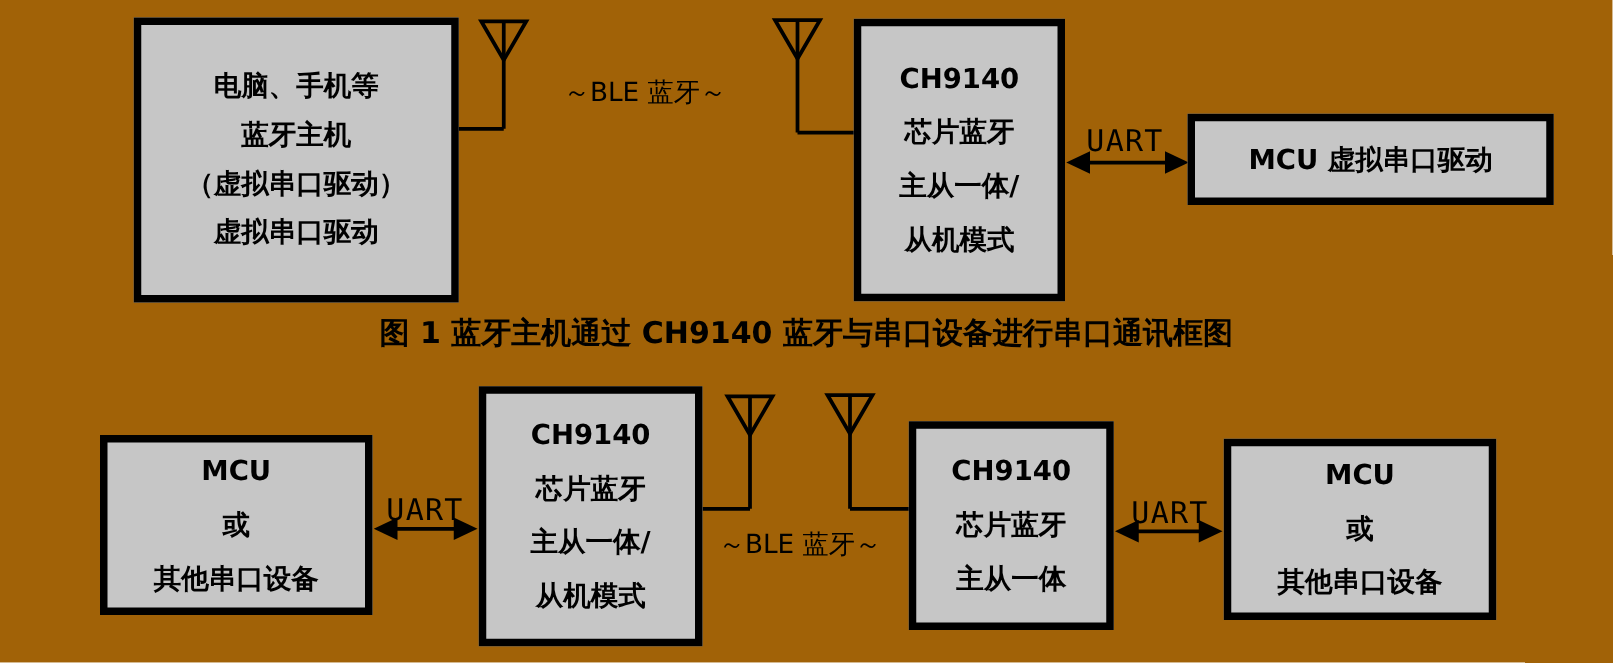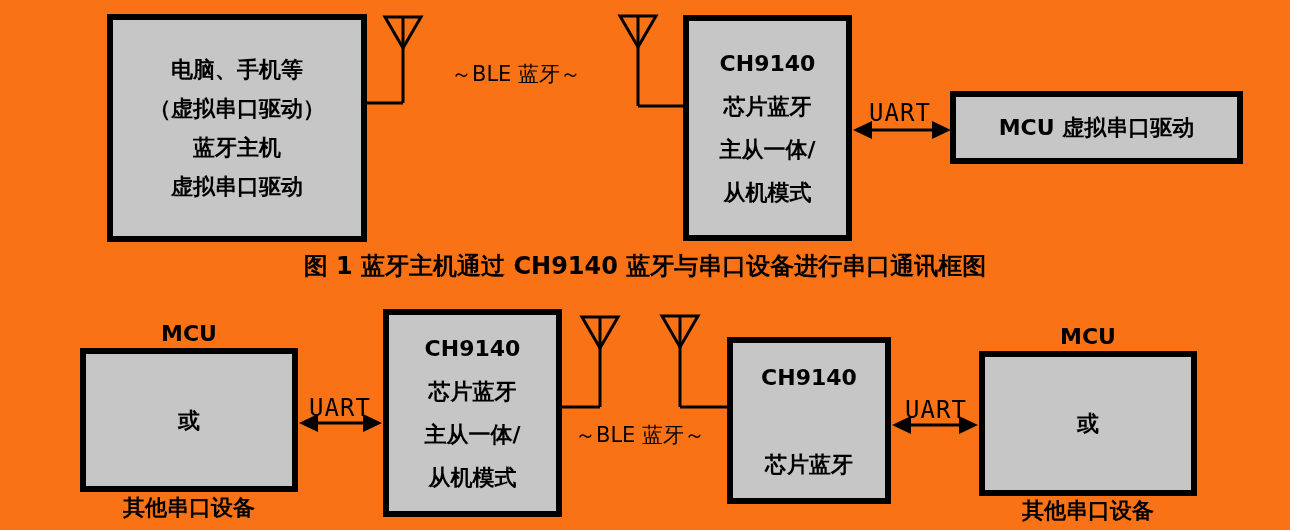--- a/index.html
+++ b/index.html
@@ -1,19 +1,19 @@
 <!DOCTYPE html>
 <html><head>
 <meta charset="utf-8">
 <style>
   html,body{margin:0;padding:0;background:#ffffff;}
   #stage{
     position:relative;
     width:1290px;height:530px;
-    background:#f97316;
+    background:#a16207;
     font-family:"DejaVu Sans","Liberation Sans",sans-serif;
     color:#000;
     overflow:hidden;
   }
   .box{
     position:absolute;
     background:#c6c6c6;
     border:6px solid #000;
     box-sizing:border-box;
     display:flex;flex-direction:column;
@@ -39,21 +39,21 @@
   .caption{
     position:absolute;
     left:0;top:250px;width:1290px;
     text-align:center;
     font-size:24px;
     font-weight:bold;
   }
   
   .b-host{line-height:39px;}
   .b-ch4{line-height:43px;}
-  .b-3l{line-height:43px;gap:44px;}
+  .b-3l{line-height:43px;}
 </style>
 </head>
 <body>
 
 <div id="stage">
 
   <svg id="connectors" width="1290" height="530" viewBox="0 0 1290 530">
 
     <g stroke="#000" stroke-width="3" fill="none">
       <polygon points="385,17 421,17 403,48"></polygon>
@@ -94,22 +94,22 @@
     <g>
       <line x1="907" y1="425" x2="963" y2="425" stroke="#000" stroke-width="3"></line>
       <polygon points="892,425 911,416 911,434" fill="#000"></polygon>
       <polygon points="978,425 959,416 959,434" fill="#000"></polygon>
     </g>
   </svg>
 
   <div>
     <div class="box b-host" style="left:107px;top:14px;width:260px;height:228px;">
       <div class="bline">电脑、手机等</div>
+      <div class="bline">蓝牙主机</div>
       <div class="bline">（虚拟串口驱动）</div>
-      <div class="bline">蓝牙主机</div>
       <div class="bline">虚拟串口驱动</div>
     </div>
 
     <div class="flabel ble" style="left:416px;top:60px;width:200px;">～BLE 蓝牙～</div>
 
     <div class="box b-ch4" style="left:683px;top:15px;width:169px;height:226px;">
       <div class="bline">CH9140</div>
       <div class="bline">芯片蓝牙</div>
       <div class="bline">主从一体/</div>
       <div class="bline">从机模式</div>
@@ -138,20 +138,21 @@
       <div class="bline">芯片蓝牙</div>
       <div class="bline">主从一体/</div>
       <div class="bline">从机模式</div>
     </div>
 
     <div class="flabel ble" style="left:540px;top:421px;width:200px;">～BLE 蓝牙～</div>
 
     <div class="box b-3l" style="left:727px;top:337px;width:164px;height:167px;">
       <div class="bline">CH9140</div>
       <div class="bline">芯片蓝牙</div>
+      <div class="bline">主从一体</div>
     </div>
 
     <div class="flabel uart" style="left:886px;top:396px;width:100px;">UART</div>
 
     <div class="box b-3l" style="left:979px;top:351px;width:218px;height:145px;">
       <div class="bline">MCU</div>
       <div class="bline">或</div>
       <div class="bline">其他串口设备</div>
     </div>
   </div>

